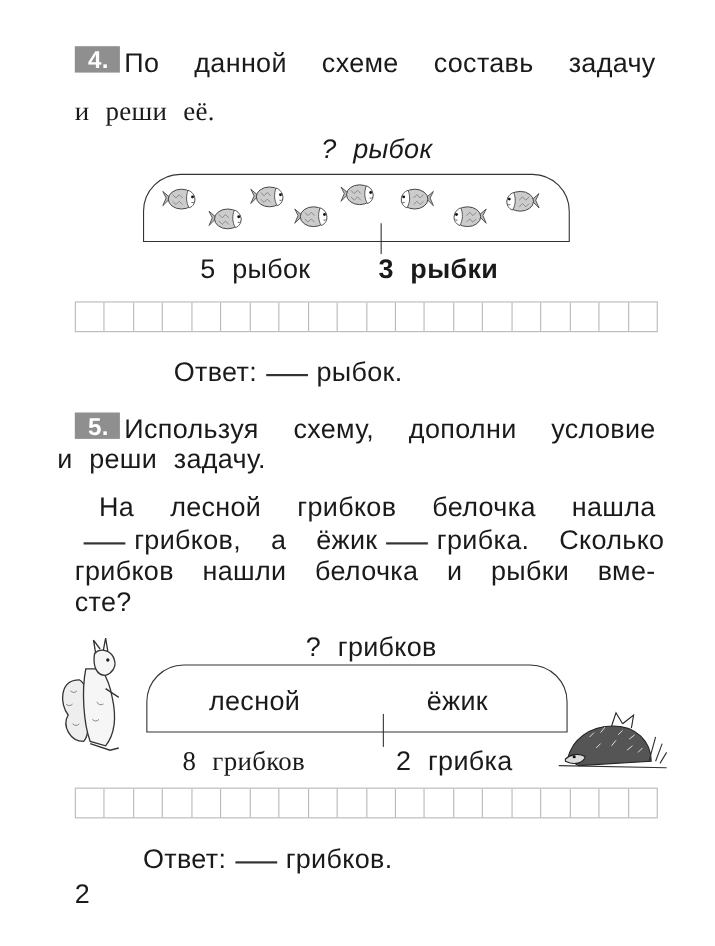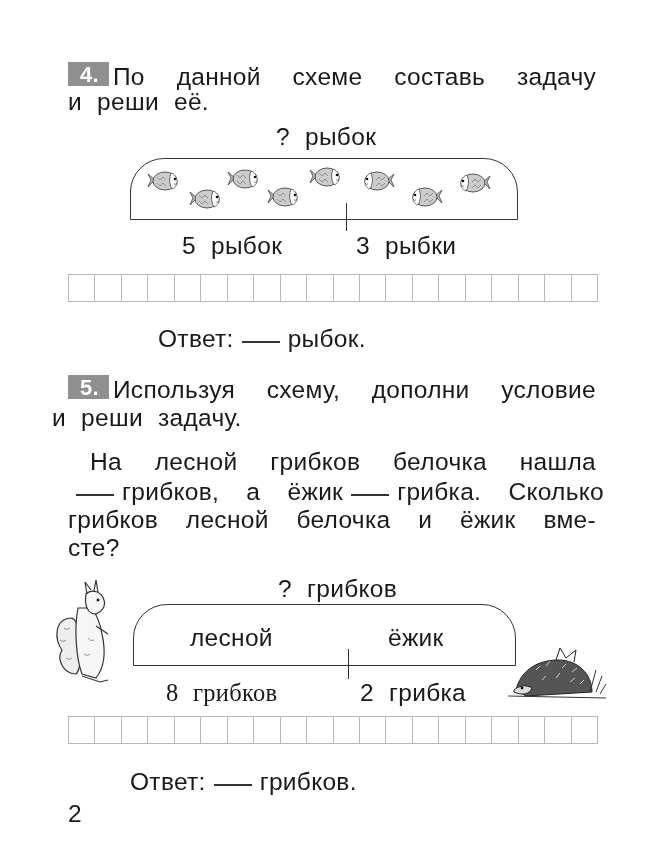--- a/index.html
+++ b/index.html
@@ -15,26 +15,26 @@
     .grid .cell { flex: 1; border-right: 1px solid #b8b8b8; }
     .grid .cell:last-child { border-right: none; }
     .blank { display: inline-block; width: 38px; border-bottom: 2px solid #333; vertical-align: 4px; margin: 0 8px; }
     .scheme { border: 1.5px solid #333; border-bottom: 1.5px solid #333; border-radius: 34px 34px 0 0; border-bottom-left-radius: 0; border-bottom-right-radius: 0; }
     .divider { width: 0; border-left: 1.5px solid #333; }
     .fish { position: absolute; }
   </style>
 </head>
 <body>
 
-<div class="abs txt just" style="left:68px; top:62px; width:528px;">
+<div class="abs txt just" style="left:68px; top:42px; width:528px;">
   <span class="badge">4.</span><span>По данной схеме составь задачу</span>
 </div>
-<div class="abs txt" style="left:68px; top:88px;">и реши её.</div>
-
-<div class="abs txt" style="left:276px; top:123px;">? рыбок</div>
+<div class="abs txt" style="left:68px; top:88px;font-family:Liberation Serif, serif;">и реши её.</div>
+
+<div class="abs txt" style="left:292px; top:123px;font-style:italic;">? рыбок</div>
 
 <div class="abs scheme" style="left:130px; top:158px; width:386px; height:60px;"></div>
 <div class="abs divider" style="left:346px; top:203px; height:28px;"></div>
 
 <div id="fish-layer">
     <svg class="fish" width="36" height="26" viewBox="0 0 36 26" style="left: 146px; top: 168px;">
       <path d="M2 6 L9 12 L2 19 L5 12 Z" fill="#bbb" stroke="#444" stroke-width="0.8"></path>
       <ellipse cx="19" cy="13" rx="12" ry="9" fill="#ccc" stroke="#444" stroke-width="0.9"></ellipse>
       <path d="M25 5 C32 7 34 18 26 21 C23 16 23 10 25 5 Z" fill="#fff" stroke="#444" stroke-width="0.8"></path>
       <circle cx="29" cy="11" r="1.3" fill="#111"></circle>
@@ -93,21 +93,21 @@
       <path d="M2 6 L9 12 L2 19 L5 12 Z" fill="#bbb" stroke="#444" stroke-width="0.8"></path>
       <ellipse cx="19" cy="13" rx="12" ry="9" fill="#ccc" stroke="#444" stroke-width="0.9"></ellipse>
       <path d="M25 5 C32 7 34 18 26 21 C23 16 23 10 25 5 Z" fill="#fff" stroke="#444" stroke-width="0.8"></path>
       <circle cx="29" cy="11" r="1.3" fill="#111"></circle>
       <path d="M11 9 l3 3 l3 -3 l3 3 M11 15 l3 3 l3 -3 l3 3" fill="none" stroke="#777" stroke-width="0.7"></path>
       <path d="M28 16 q2 1 3 -1" fill="none" stroke="#444" stroke-width="0.7"></path>
     </svg>
   </div>
 
 <div class="abs txt" style="left:166px; top:232px;margin-left:16px;">5 рыбок</div>
-<div class="abs txt" style="left:356px; top:232px;">3 рыбки</div>
+<div class="abs txt" style="left:344px; top:232px;font-weight:bold;">3 рыбки</div>
 
 <div class="abs grid" id="grid4" style="left:68px; top:274px; width:528px;">
     <div class="cell"></div>
     <div class="cell"></div>
     <div class="cell"></div>
     <div class="cell"></div>
     <div class="cell"></div>
     <div class="cell"></div>
     <div class="cell"></div>
     <div class="cell"></div>
@@ -131,21 +131,21 @@
 
 <div class="abs txt just" style="left:68px; top:375px; width:528px;">
   <span class="badge">5.</span><span>Используя схему, дополни условие</span>
 </div>
 <div class="abs txt" style="left:52px; top:404px;">и реши задачу.</div>
 
 <div class="abs txt just" style="left:90px; top:448px; width:506px;">На лесной грибков белочка нашла</div>
 <div class="abs txt just" style="left:76px; top:478px; width:528px;">
   <span class="blank" style="margin-left:0;"></span><span>грибков, а ёжик</span><span class="blank"></span><span>грибка. Сколько</span>
 </div>
-<div class="abs txt just" style="left:68px; top:506px; width:528px;">грибков лесной белочка и ёжик вме-</div>
+<div class="abs txt just" style="left:68px; top:506px; width:528px;">грибков нашли белочка и рыбки вме-</div>
 <div class="abs txt" style="left:68px; top:534px;">сте?</div>
 
 <div class="abs txt" style="left:278px; top:575px;">? грибков</div>
 
 <svg class="abs" style="left:52px; top:578px;" width="72" height="106" viewBox="0 0 72 106">
   <path d="M20 40 C2 40 2 62 10 72 C4 82 12 96 24 96 C30 90 28 76 26 66 C22 56 30 46 20 40 Z" fill="#eee" stroke="#333" stroke-width="1.2"></path>
   <path d="M26 30 C22 50 24 80 30 96 L44 100 C52 90 54 74 50 56 C48 44 44 36 40 30 Z" fill="#f6f6f6" stroke="#333" stroke-width="1.2"></path>
   <path d="M34 16 C40 10 50 14 52 22 C54 28 50 34 44 36 C36 36 32 28 34 16 Z" fill="#f6f6f6" stroke="#333" stroke-width="1.2"></path>
   <path d="M35 16 L33 4 L39 12 M42 13 L44 2 L46 14" fill="none" stroke="#333" stroke-width="1.2"></path>
   <circle cx="46" cy="22" r="1.5" fill="#222"></circle>

